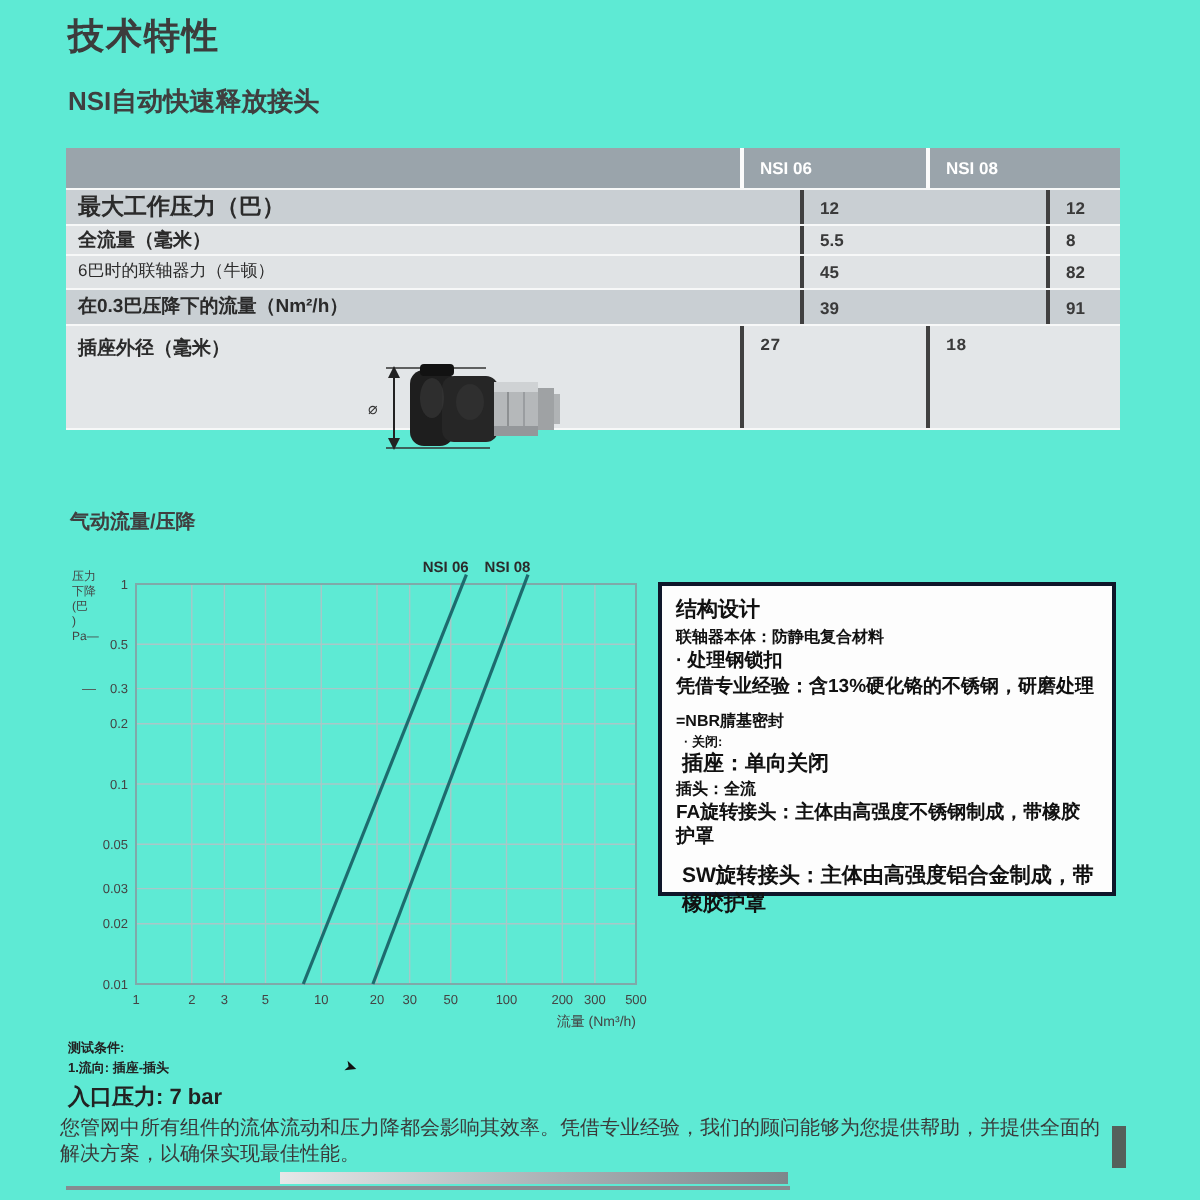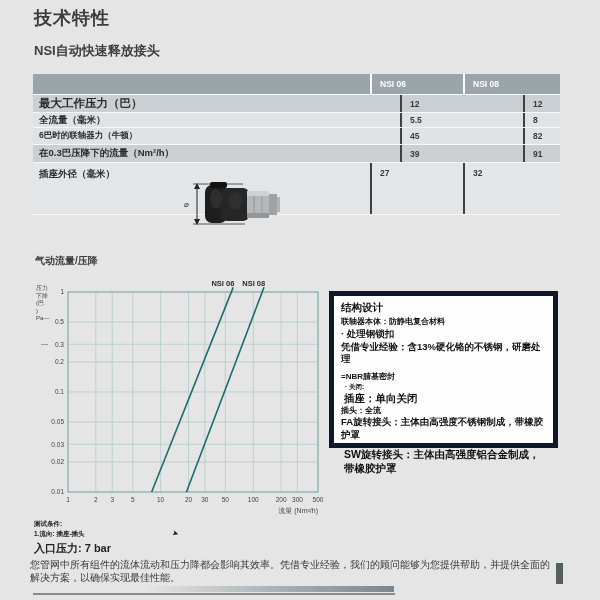--- a/index.html
+++ b/index.html
@@ -1,47 +1,47 @@
 <!DOCTYPE html>
 <html><head>
 <meta charset="utf-8">
 <style>
   html,body{margin:0;padding:0;background:#ffffff;}
-  #page{position:relative;width:600px;height:600px;background:#e5e5e5;overflow:hidden;
+  #page{position:relative;width:600px;height:600px;background:#5eead4;overflow:hidden;
         font-family:"Liberation Sans",sans-serif;color:#333;}
   .abs{position:absolute;}
 
   
   #main-title{left:34px;top:6px;font-size:18px;font-weight:700;color:#3c3c3c;letter-spacing:1px;}
   #subtitle{left:34px;top:42px;font-size:13px;font-weight:600;color:#3f3f3f;}
   #chart-title{left:35px;top:254px;font-size:10px;font-weight:600;color:#3f3f3f;}
 
   
   #spec-table{left:33px;top:74px;width:527px;}
   .spec-row{display:grid;grid-template-columns:337px 93px 97px;align-items:center;border-bottom:1px solid #f7f8f8;box-sizing:border-box;}
   .spec-row.header{height:21px;background:#9aa4ab;}
   .spec-row.dark{background:#c9cfd3;}
   .spec-row.light{background:#e0e3e5;}
-  .spec-row.tall{height:52px;align-items:start;background:#e3e6e8;}
+  .spec-row.tall{height:52px;align-items:start;background:#e3e6e8;font-family:Liberation Mono, monospace;}
   .spec-row:not(.header):not(.tall){min-height:15px;gap:30px;}
   .hdr-cell{color:#fff;font-size:8.5px;font-weight:700;padding-left:8px;border-left:2px solid #fbfbfb;box-sizing:border-box;height:100%;display:flex;align-items:center;}
   .row-label{padding-left:6px;color:#2b2b2b;}
   .row-label.lg{font-size:11.5px;font-weight:700;}
   .row-label.md{font-size:9.5px;font-weight:600;}
-  .row-label.sm{font-size:8.5px;font-weight:700;}
+  .row-label.sm{font-size:8.5px;font-weight:400;}
   .row-label.xs{font-size:7px;font-weight:700;}
   .val-cell{font-size:8.5px;font-weight:600;color:#3a3a3a;padding-left:8px;border-left:2px solid #404040;box-sizing:border-box;height:100%;display:flex;align-items:center;}
   .tall .val-cell,.tall .row-label{align-items:flex-start;padding-top:5px;display:flex;}
   .r-h{height:18px;} .r-m{height:15px;} .r-s{height:17px;}
 
   
   #chart-wrap{left:33px;top:276px;width:300px;height:240px;}
 
   
-  #design-box{left:329px;top:291px;width:229px;height:157px;border:5px solid #0f172a;
+  #design-box{left:329px;top:291px;width:229px;height:157px;border:2px solid #0f172a;
               background:#fdfdfd;box-sizing:border-box;padding:5px 7px;color:#111;}
   .db-heading{font-size:10.5px;font-weight:700;margin-bottom:2px;}
   .db-small-bold{font-size:8px;font-weight:700;line-height:1.35;}
   .db-normal{font-size:9.5px;font-weight:600;line-height:1.35;}
   .db-tiny{font-size:6.5px;font-weight:600;padding-left:4px;}
   .db-large{font-size:10.5px;font-weight:700;line-height:1.3;padding-left:3px;}
   .db-gap{height:6px;}
 
   
   #test-cond{left:34px;top:520px;width:220px;}
@@ -90,21 +90,21 @@
           <div class="val-cell">82</div>
         </div>
         <div class="spec-row dark r-h">
           <div class="row-label md">在0.3巴压降下的流量（Nm²/h）</div>
           <div class="val-cell">39</div>
           <div class="val-cell">91</div>
         </div>
         <div class="spec-row light tall ">
           <div class="row-label md">插座外径（毫米）</div>
           <div class="val-cell">27</div>
-          <div class="val-cell">32</div>
+          <div class="val-cell">18</div>
         </div>
       </div>
   </div>
 
   <svg class="abs" id="product-photo" viewBox="0 0 108 50">
     <line x1="10" y1="5" x2="60" y2="5" stroke="#333" stroke-width="0.8"></line>
     <line x1="10" y1="45" x2="62" y2="45" stroke="#333" stroke-width="0.8"></line>
     <line x1="14" y1="8" x2="14" y2="42" stroke="#222" stroke-width="1"></line>
     <polygon points="14,4 11,10 17,10" fill="#222"></polygon>
     <polygon points="14,46 11,40 17,40" fill="#222"></polygon>

